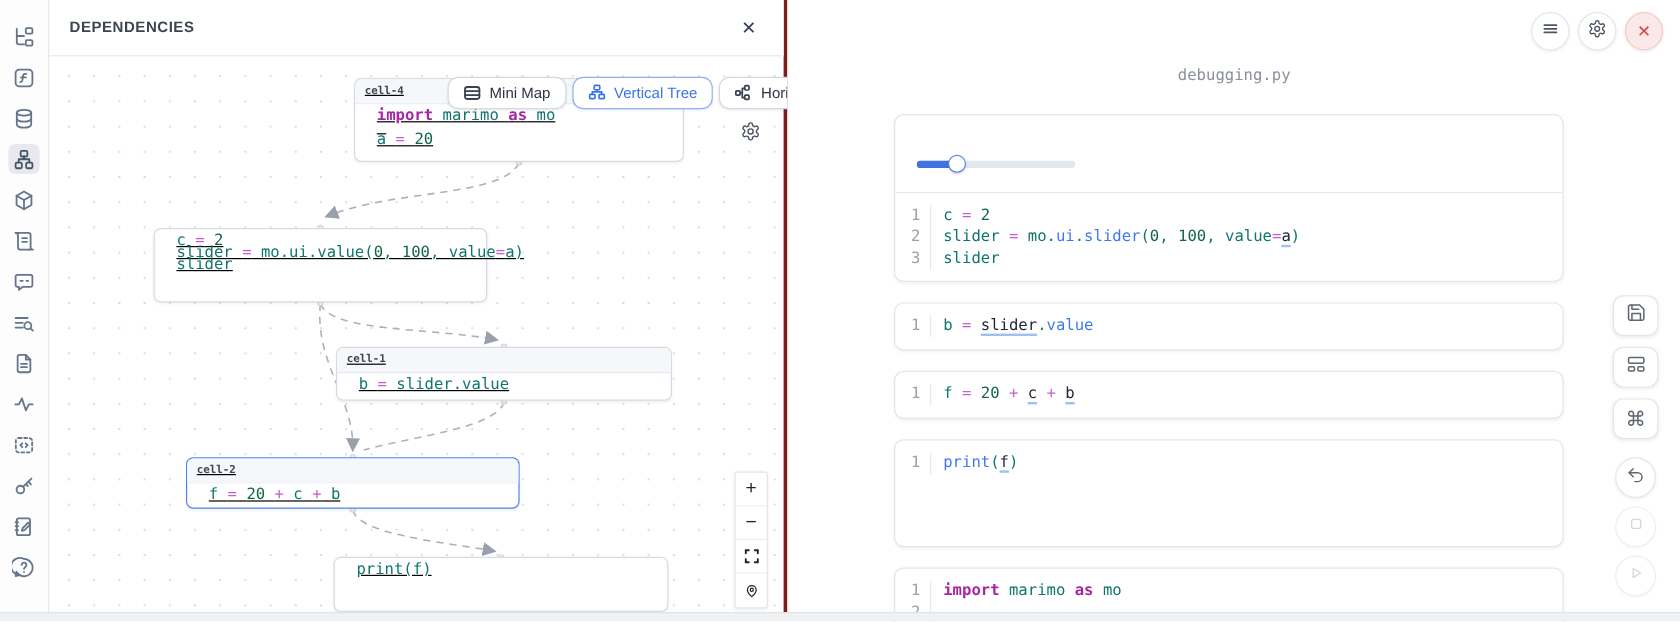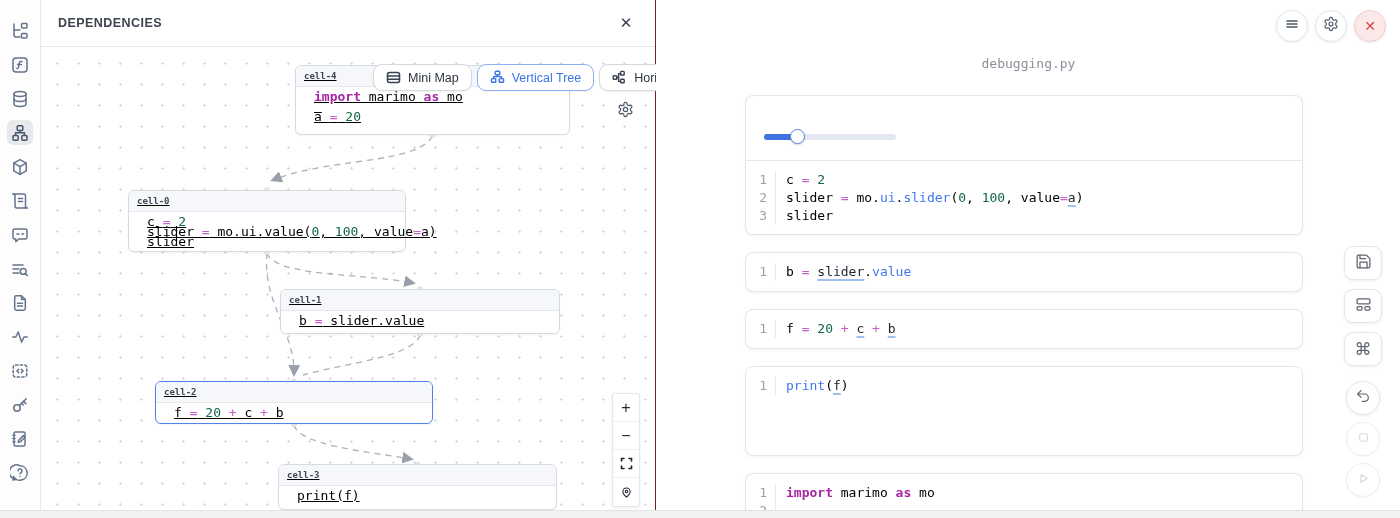--- a/index.html
+++ b/index.html
@@ -11,21 +11,21 @@
   .sidebar { position:absolute; left:0; top:0; width:41px; height:510px;
     background:#fdfdfe; border-right:1px solid #e6e8eb; display:flex; flex-direction:column;
     align-items:center; padding-top:18px; gap:9px; z-index:20; }
   .rail-item { width:26px; height:25px; display:flex; align-items:center; justify-content:center;
     border-radius:6px; cursor:pointer; color:#64748b; }
   .rail-item.active { background:#e7e9ed; color:#475569; }
   .rail-item svg { display:block; }
 
   
   .dep-panel { position:absolute; left:41px; top:0; width:615px; height:510px;
-    background:#fff; border-right:1px solid #7f1d1d; z-index:5; }
+    background:#fff; border-right:3px solid #7f1d1d; z-index:5; }
   .dep-header { position:relative; height:47px; border-bottom:1px solid #e6e8eb; background:#fff; }
   .dep-title { position:absolute; left:17px; top:16px; font-size:12.5px; font-weight:700;
     letter-spacing:.45px; color:#3d4450; }
   .dep-close { position:absolute; right:19px; top:13px; width:20px; height:20px; display:flex;
     align-items:center; justify-content:center; font-size:15px; color:#374151; cursor:pointer; }
   .dep-canvas { position:absolute; left:0; top:47px; width:615px; height:463px; overflow:hidden;
     background-image:radial-gradient(#d8dce2 1.1px, transparent 1.1px); background-size:21px 21px;
     background-position:6px 6px; }
   .edges { position:absolute; left:0; top:0; }
 
@@ -68,21 +68,21 @@
   .cell-card { position:absolute; left:88px; width:558px; background:#fff;
     border:1px solid #e3e6ea; border-radius:8px; box-shadow:0 1px 3px rgba(15,23,42,.06);
     overflow:hidden; }
   .cell-output-top { height:65px; border-bottom:1px solid #e6e8eb; position:relative; }
   .code-area { padding:10px 0 9px 0; }
   .code-line { display:flex; height:18px; line-height:18px;
     font-family:"DejaVu Sans Mono", monospace; font-size:13px; }
   .code-line .ln { width:30px; flex:0 0 30px; text-align:right; padding-right:8px;
     color:#9aa1aa; border-right:1px solid #e6e8eb; }
   .code-line .lc { padding-left:10px; white-space:pre; color:#1f2430; }
-  .tok-d { color:#000000; }
+  .tok-d { color:#0f766e; }
   .tok-k { color:#a626a4; font-weight:bold; }
   .tok-n { color:#116644; }
   .tok-o { color:#c75ecc; }
   .tok-f { color:#4078f2; }
   .tok-u { color:#1f2430; text-decoration:underline; text-decoration-color:#9ec1ee;
     text-decoration-thickness:1.5px; text-underline-offset:3px; }
   .cell-output-bottom { height:50px; background:#f8f9fa; border-top:1px solid #e6e8eb;
     font-family:"DejaVu Sans Mono", monospace; font-size:13px; color:#333a44;
     padding:16px 0 0 25px; }
 
@@ -246,41 +246,39 @@
 
       <div class="node" style="left:254px;top:18px;width:275px;height:70px;">
         <div class="node-header">cell-4</div>
         <div class="node-code">
             <div class="code-line"><span class="lc"><span class="tok-k">import</span><span class="tok-d"> marimo </span><span class="tok-k">as</span><span class="tok-d"> mo</span></span></div>
             <div class="code-line"><span class="lc">&nbsp;</span></div>
             <div class="code-line"><span class="lc"><span class="tok-d">a </span><span class="tok-o">=</span><span class="tok-d"> </span><span class="tok-n">20</span></span></div>
           </div>
       </div>
       <div class="node" style="left:87px;top:143px;width:278px;height:62px;">
-        <div class="node-header">cell-0</div>
         <div class="node-code">
             <div class="code-line"><span class="lc"><span class="tok-d">c </span><span class="tok-o">=</span><span class="tok-d"> </span><span class="tok-n">2</span></span></div>
             <div class="code-line"><span class="lc"><span class="tok-d">slider </span><span class="tok-o">=</span><span class="tok-d"> mo.ui.value(</span><span class="tok-n">0</span><span class="tok-d">, </span><span class="tok-n">100</span><span class="tok-d">, value</span><span class="tok-o">=</span><span class="tok-d">a)</span></span></div>
             <div class="code-line"><span class="lc"><span class="tok-d">slider</span></span></div>
           </div>
       </div>
       <div class="node" style="left:239px;top:242px;width:280px;height:45px;">
         <div class="node-header">cell-1</div>
         <div class="node-code">
             <div class="code-line"><span class="lc"><span class="tok-d">b </span><span class="tok-o">=</span><span class="tok-d"> slider.value</span></span></div>
           </div>
       </div>
       <div class="node selected" style="left:114px;top:334px;width:278px;height:43px;">
         <div class="node-header">cell-2</div>
         <div class="node-code">
             <div class="code-line"><span class="lc"><span class="tok-d">f </span><span class="tok-o">=</span><span class="tok-d"> </span><span class="tok-n">20</span><span class="tok-d"> </span><span class="tok-o">+</span><span class="tok-d"> c </span><span class="tok-o">+</span><span class="tok-d"> b</span></span></div>
           </div>
       </div>
       <div class="node" style="left:237px;top:417px;width:279px;height:46px;">
-        <div class="node-header">cell-3</div>
         <div class="node-code">
             <div class="code-line"><span class="lc"><span class="tok-d">print(f)</span></span></div>
           </div>
       </div>
 
       <div class="graph-toolbar">
         <div class="gbtn">
           <span>
               <svg width="15" height="15" viewBox="0 0 15 15" fill="none" stroke="#374151" stroke-width="1.5" stroke-linecap="round">
                 <rect x="1.5" y="2.5" width="12" height="10" rx="2"></rect>

